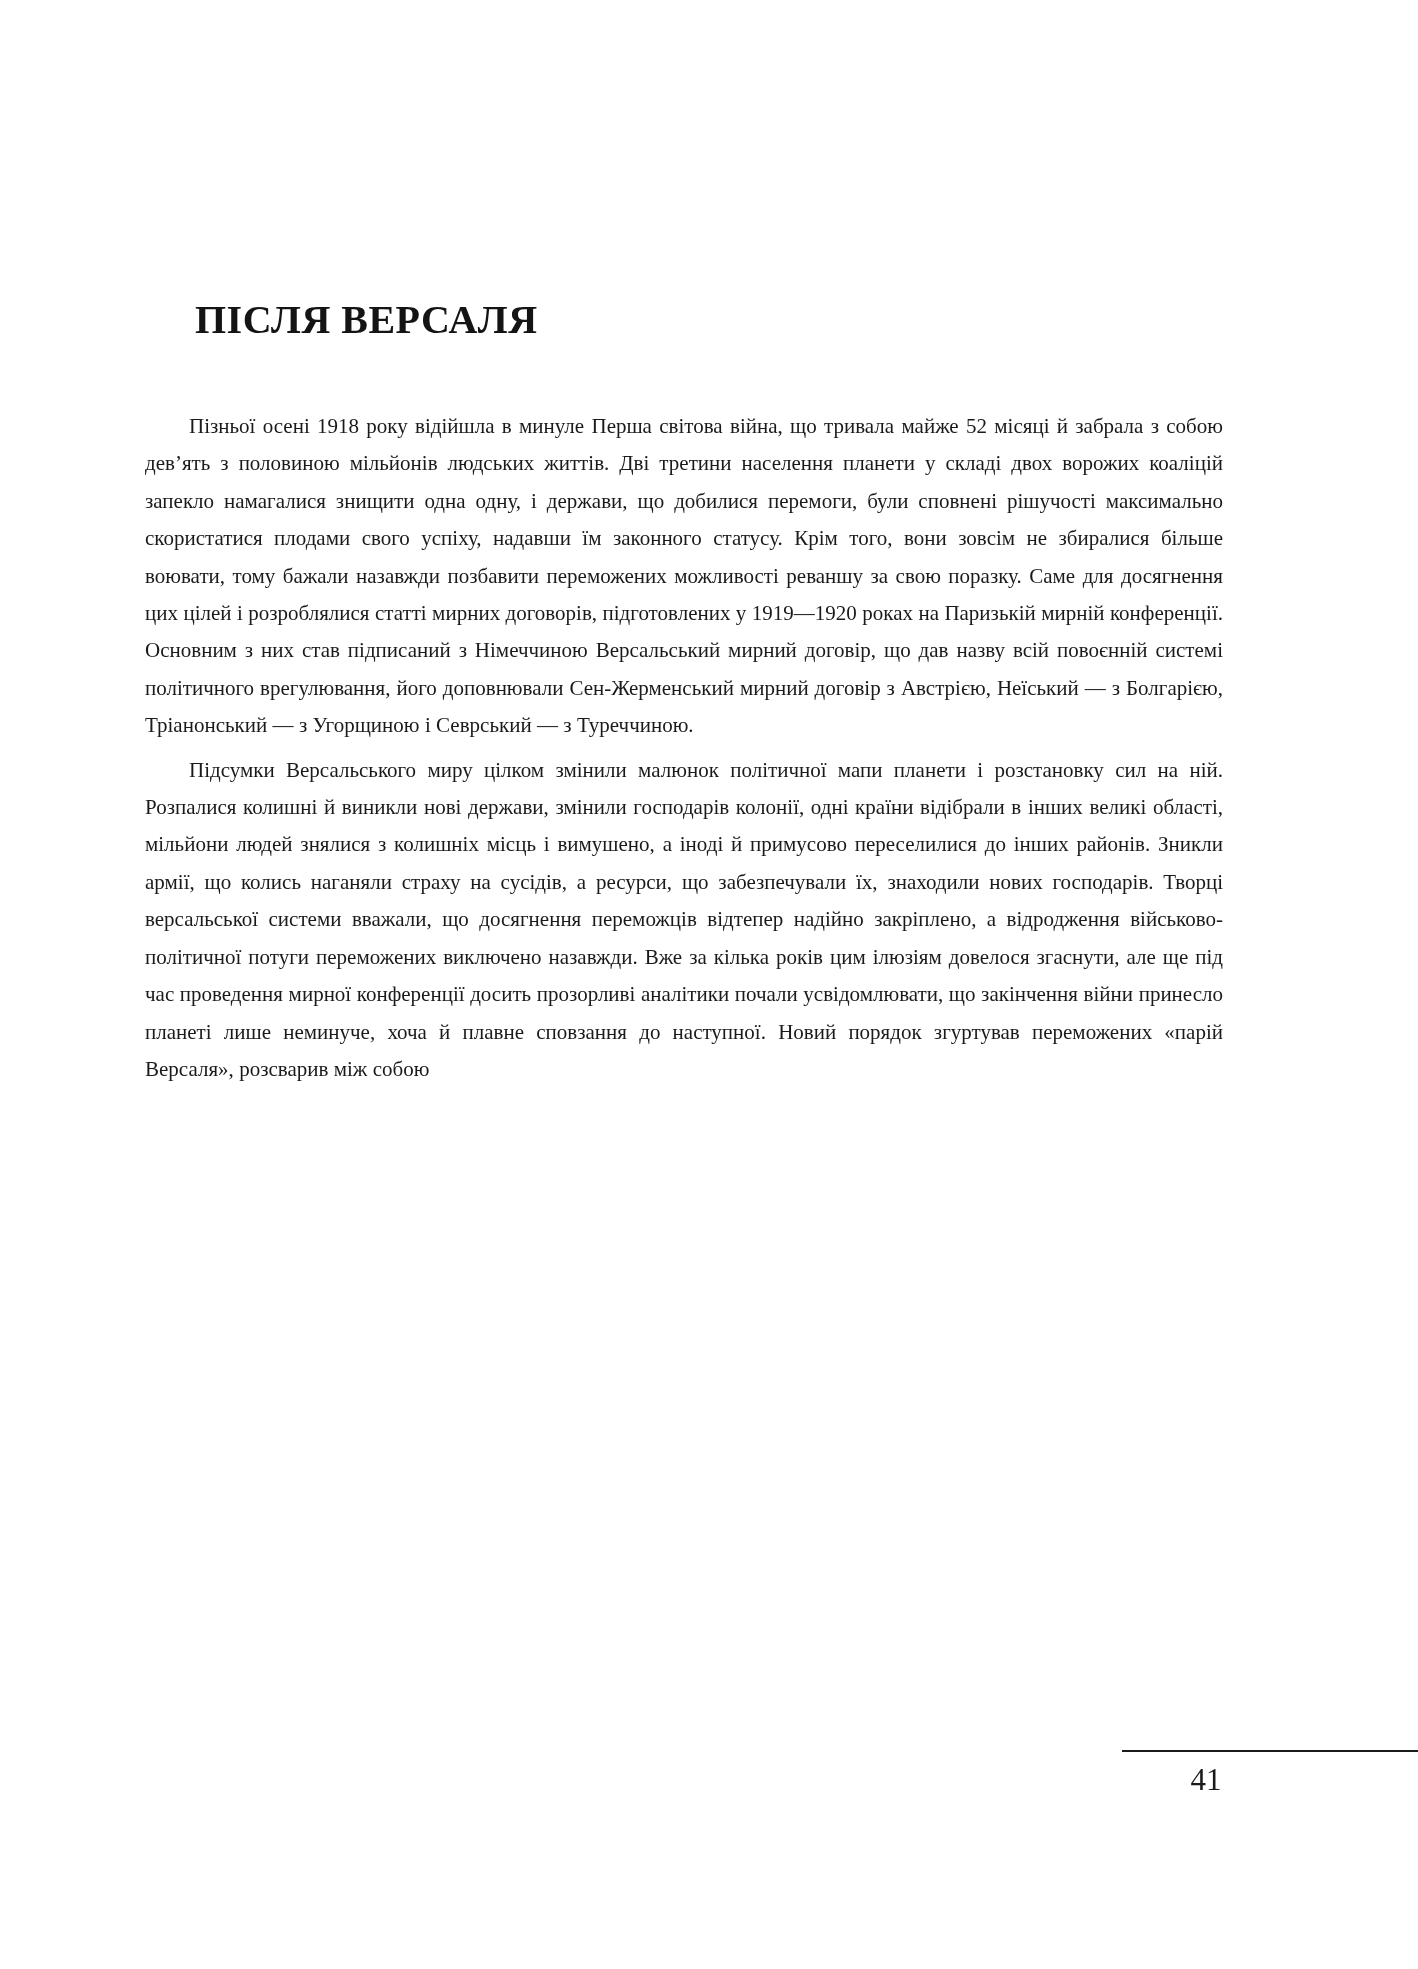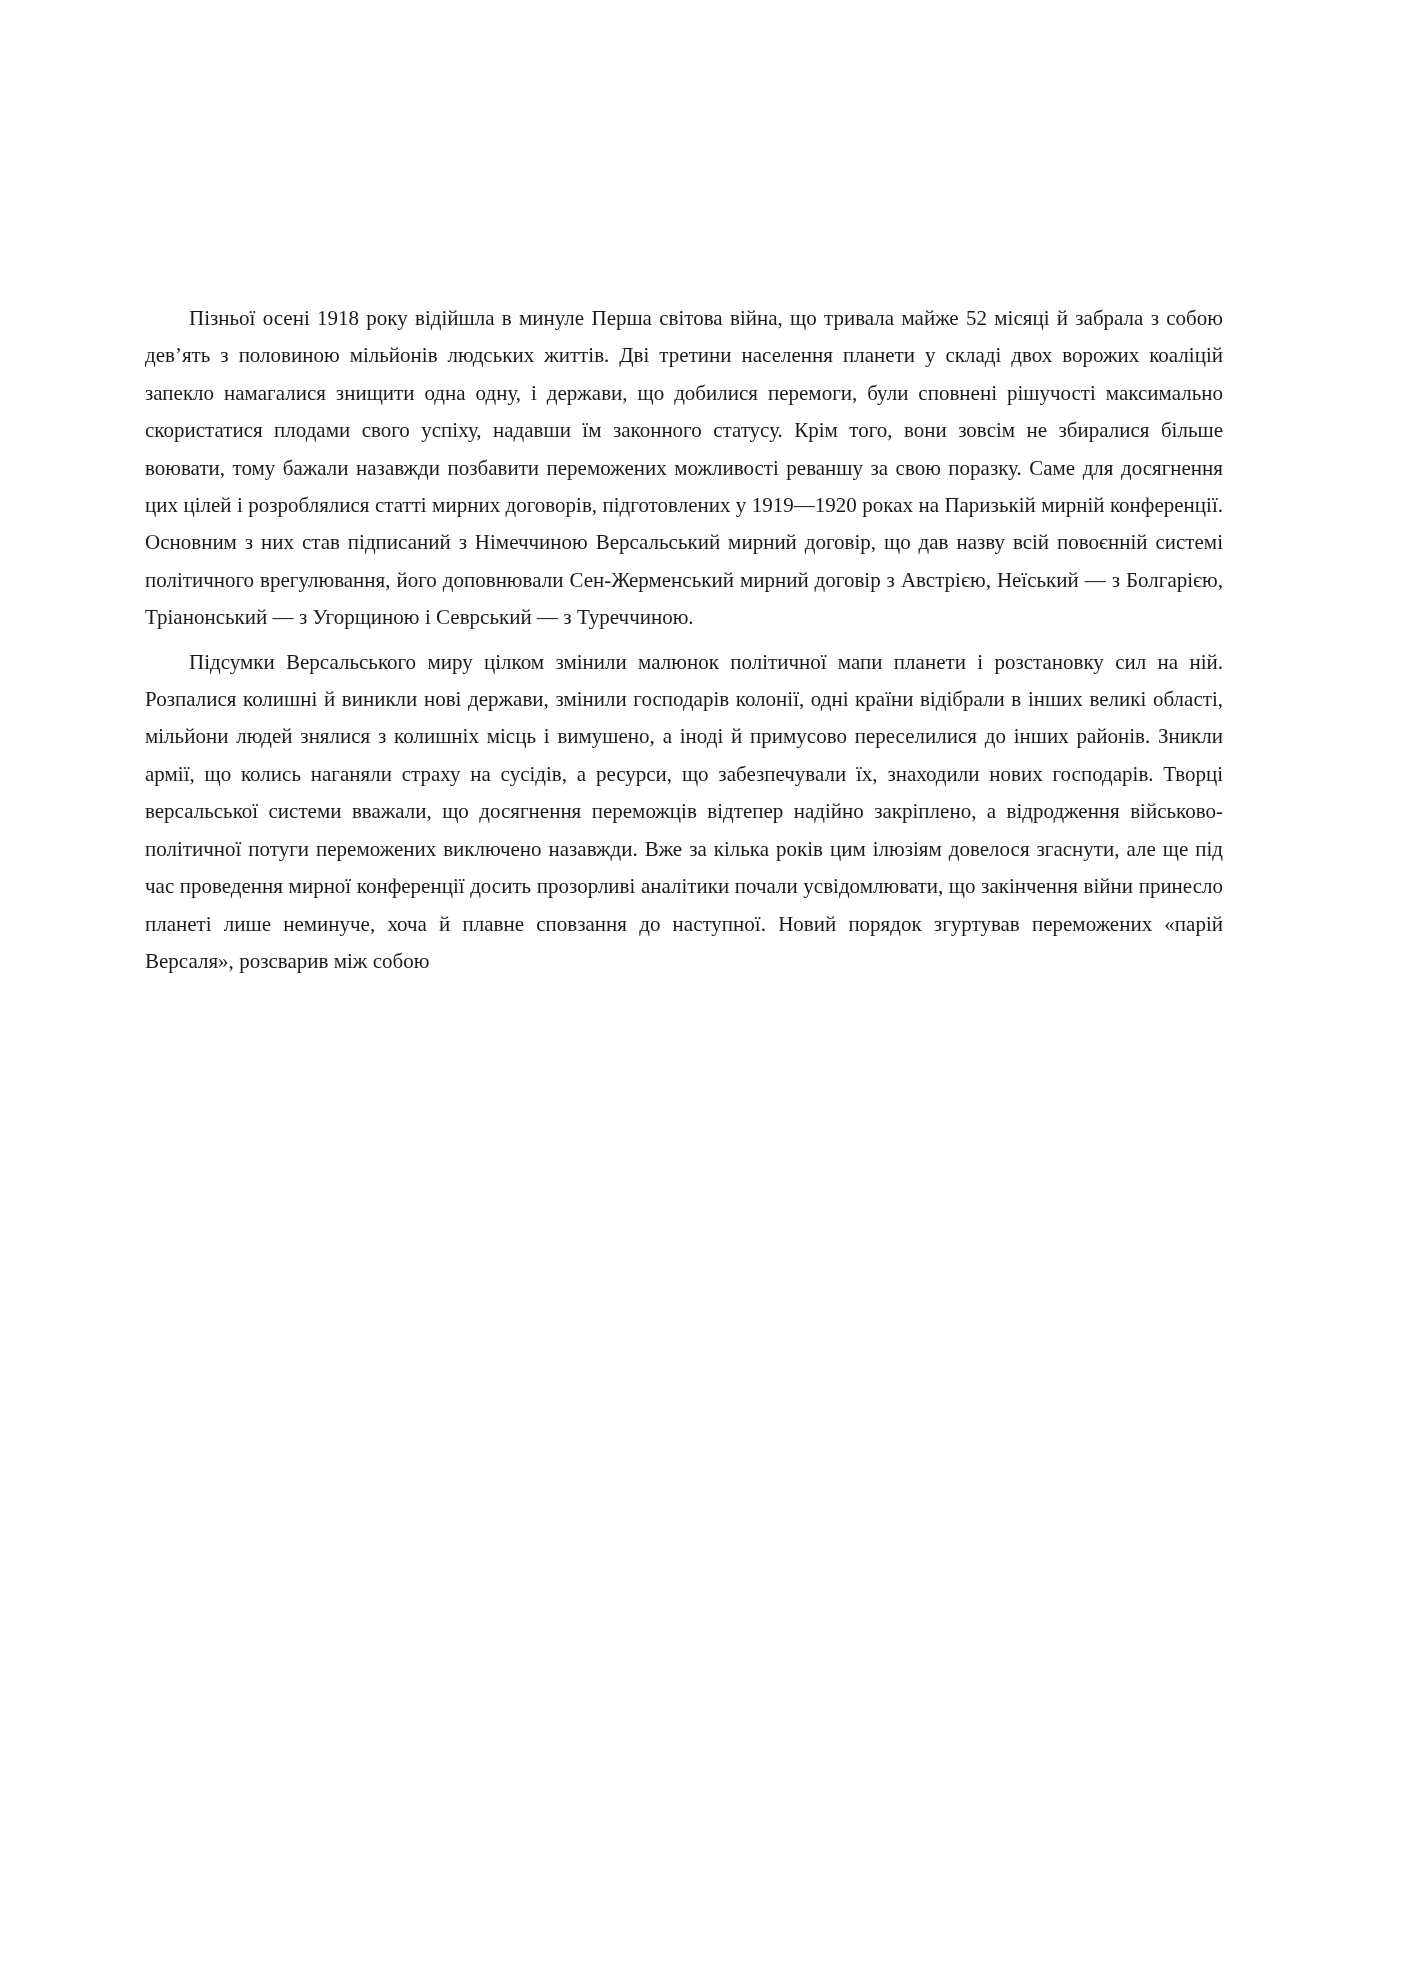--- a/index.html
+++ b/index.html
@@ -86,21 +86,26 @@
     color: #1a1a1a;
   }
 </style>
 </head>
 <body>
 
 <div class="page">
 
   <div class="content-block">
 
+    <h1 class="chapter-title">ПІСЛЯ ВЕРСАЛЯ</h1>
 
     <p class="body-par">Пізньої осені 1918 року відійшла в минуле Перша світова війна, що тривала майже 52 місяці й забрала з собою дев’ять з половиною мільйонів людських життів. Дві третини населення планети у складі двох ворожих коаліцій запекло намагалися знищити одна одну, і держави, що добилися перемоги, були сповнені рішучості максимально скористатися плодами свого успіху, надавши їм законного статусу. Крім того, вони зовсім не збиралися більше воювати, тому бажали назавжди позбавити переможених можливості реваншу за свою поразку. Саме для досягнення цих цілей і розроблялися статті мирних договорів, підготовлених у 1919—1920 роках на Паризькій мирній конференції. Основним з них став підписаний з Німеччиною Версальський мирний договір, що дав назву всій повоєнній системі політичного врегулювання, його доповнювали Сен-Жерменський мирний договір з Австрією, Неїський — з Болгарією, Тріанонський — з Угорщиною і Севрський — з Туреччиною.</p>
 
     <p class="body-par">Підсумки Версальського миру цілком змінили малюнок політичної мапи планети і розстановку сил на ній. Розпалися колишні й виникли нові держави, змінили господарів колонії, одні країни відібрали в інших великі області, мільйони людей знялися з колишніх місць і вимушено, а іноді й примусово переселилися до інших районів. Зникли армії, що колись наганяли страху на сусідів, а ресурси, що забезпечували їх, знаходили нових господарів. Творці версальської системи вважали, що досягнення переможців відтепер надійно закріплено, а відродження військово-політичної потуги переможених виключено назавжди. Вже за кілька років цим ілюзіям довелося згаснути, але ще під час проведення мирної конференції досить прозорливі аналітики почали усвідомлювати, що закінчення війни принесло планеті лише неминуче, хоча й плавне сповзання до наступної. Новий порядок згуртував переможених «парій Версаля», розсварив між собою</p>
 
   </div>
 
+  <div class="footer">
+    <div class="footer-rule"></div>
+    <div class="page-number">41</div>
+  </div>
 
 </div>
 
 </body></html>

